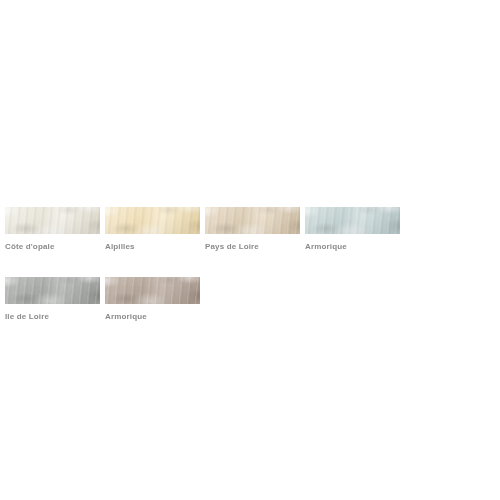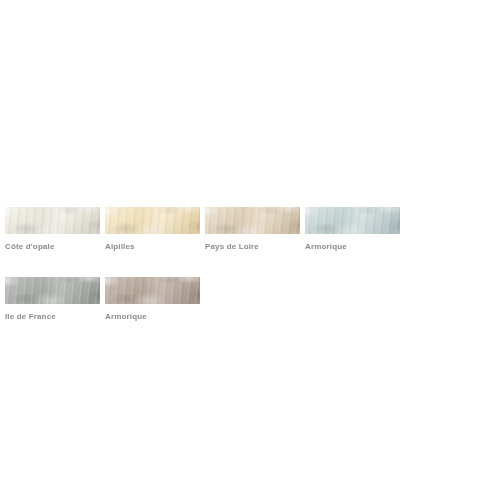--- a/index.html
+++ b/index.html
@@ -129,21 +129,21 @@
           <div class="tex-c"></div>
         </div>
         <div class="swatch-label">Armorique</div>
       </div>
       <div class="swatch-item">
         <div class="swatch-chip" style="background-image: linear-gradient(105deg, rgb(188, 190, 188) 0%, rgb(168, 170, 168) 38%, rgb(188, 190, 188) 58%, rgb(148, 150, 148) 100%); background-color: rgb(168, 170, 168);">
           <div class="tex-a"></div>
           <div class="tex-b"></div>
           <div class="tex-c"></div>
         </div>
-        <div class="swatch-label">Ile de France</div>
+        <div class="swatch-label">Ile de Loire</div>
       </div>
       <div class="swatch-item">
         <div class="swatch-chip" style="background-image: linear-gradient(105deg, rgb(199, 186, 176) 0%, rgb(181, 166, 153) 38%, rgb(199, 186, 176) 58%, rgb(161, 144, 132) 100%); background-color: rgb(181, 166, 153);">
           <div class="tex-a"></div>
           <div class="tex-b"></div>
           <div class="tex-c"></div>
         </div>
         <div class="swatch-label">Armorique</div>
       </div>
     </div>

